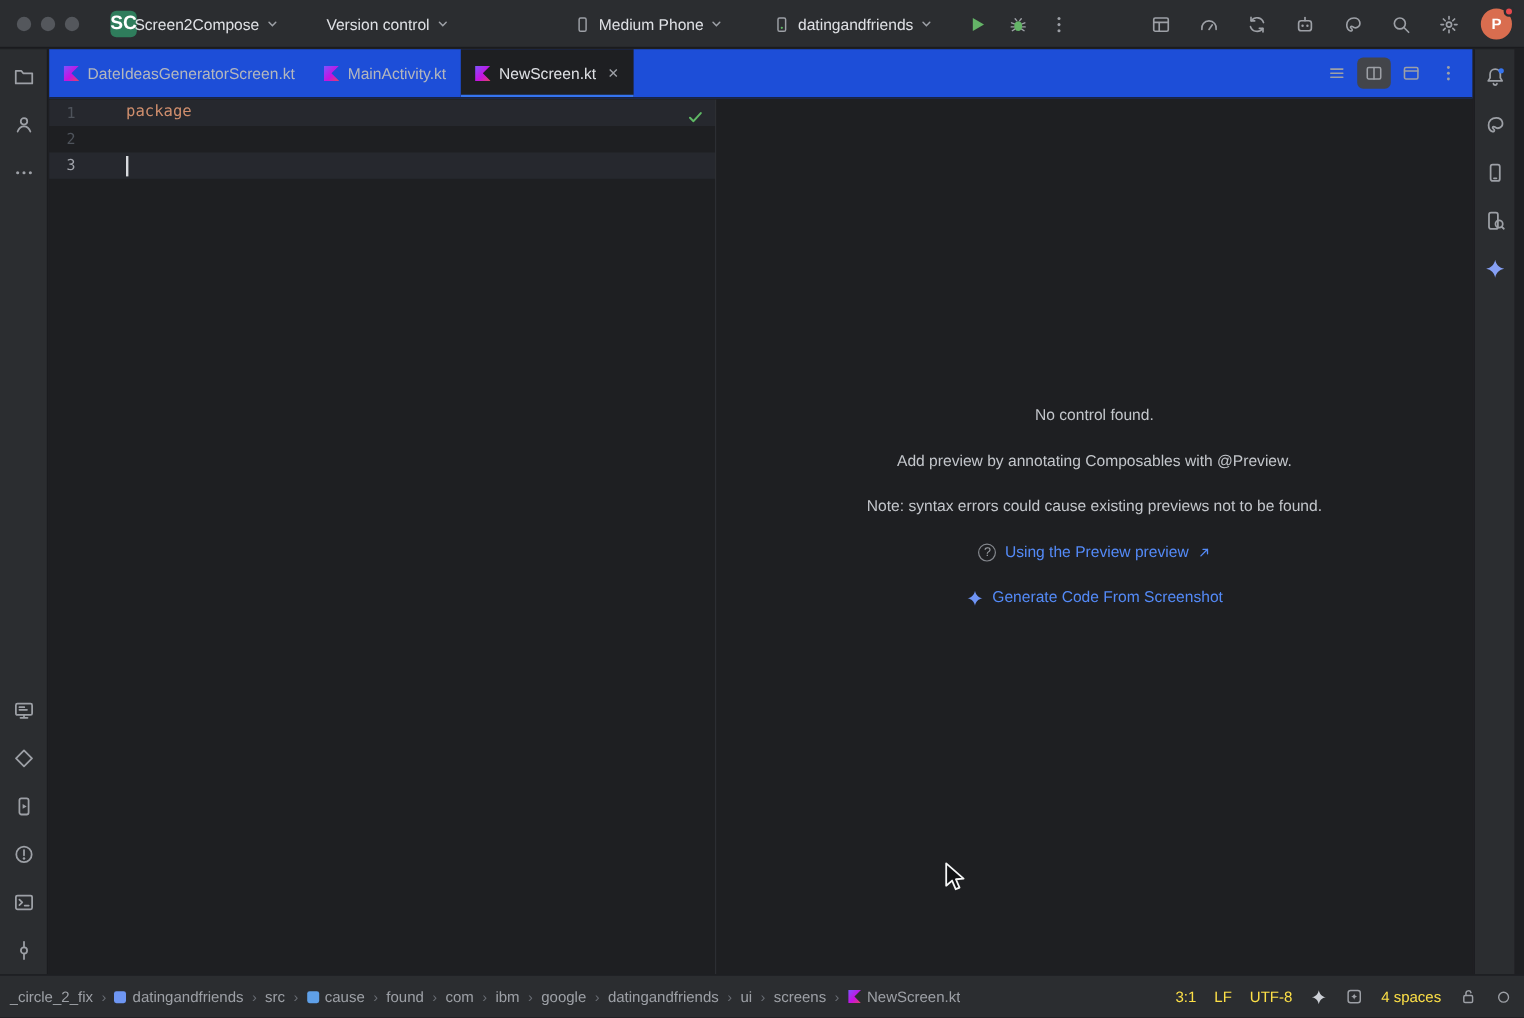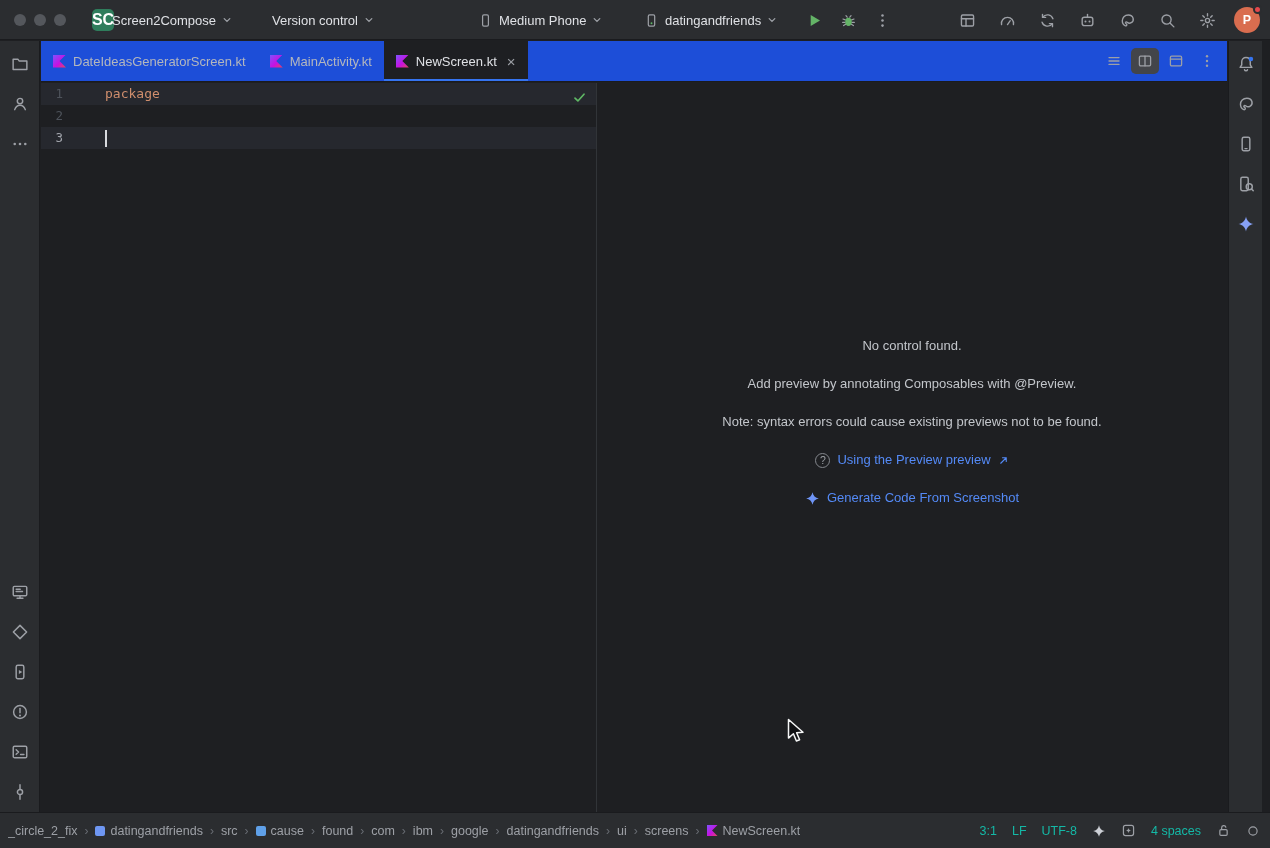--- a/index.html
+++ b/index.html
@@ -74,21 +74,21 @@
 
   
   .statusbar{position:absolute;left:0;right:0;bottom:0;height:36px;background:#2b2d30;border-top:1px solid #1a1b1e;
     display:flex;align-items:center;padding:0 10px 0 8px;font-size:12.5px;color:#9da0a6}
   .bc{display:flex;align-items:center;gap:7px;white-space:nowrap;overflow:hidden}
   .bc-sep{color:#686c73;font-size:12px}
   .bc-item{display:inline-flex;align-items:center;gap:5px}
   .bc-ic{width:10px;height:10px;border-radius:2px;display:inline-block;flex:none}
   .bc-ic.mod{background:#6e96f2}
   .bc-ic.src{background:#5fa0e8}
-  .sb-right{margin-left:auto;display:flex;align-items:flex-end;gap:15px;color:#14b8a6;white-space:nowrap}
+  .sb-right{margin-left:auto;display:flex;align-items:flex-end;gap:15px;color:#fde047;white-space:nowrap}
   .sb-item{display:inline-flex;align-items:center}
 
   .ic{display:inline-flex;align-items:center;justify-content:center}
   .mouse-cursor{position:absolute;left:787px;top:718px;z-index:60;pointer-events:none}
 </style>
 </head>
 <body>
 
 <div class="win">
 

